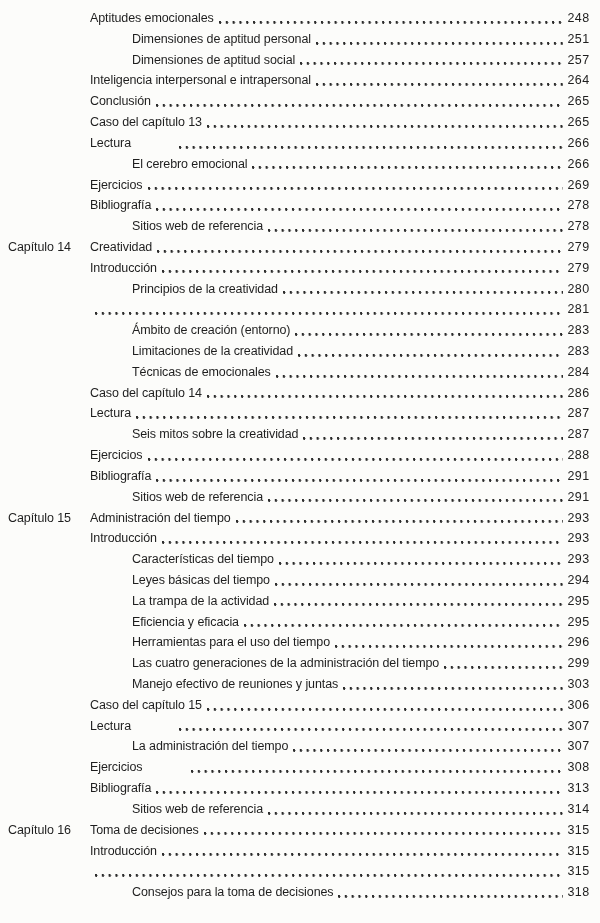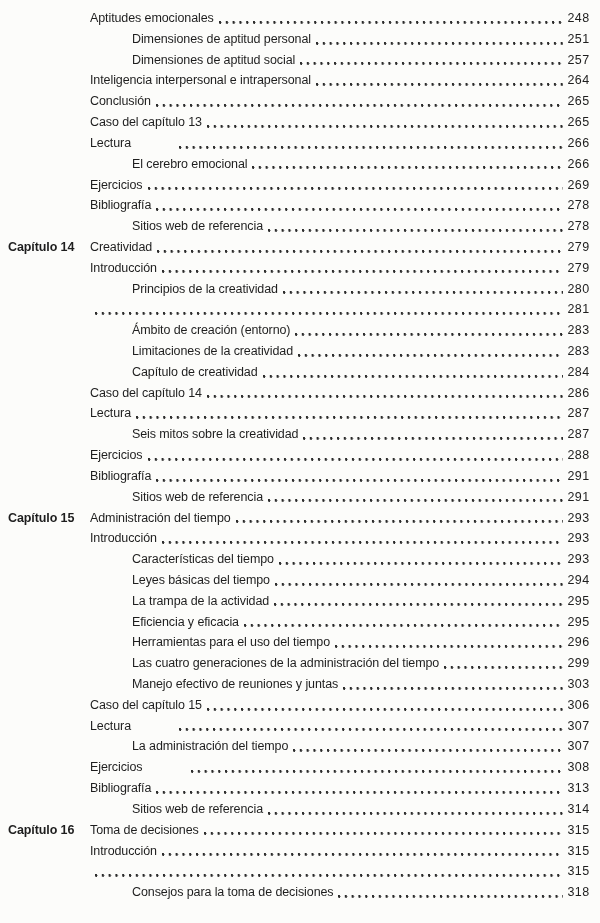--- a/index.html
+++ b/index.html
@@ -26,21 +26,21 @@
     align-items: baseline;
     height: 20.82px;
     font-size: 12.5px;
     line-height: 20.82px;
     letter-spacing: -0.1px;
     white-space: nowrap;
   }
   .chapter {
     flex: none;
     width: 82px;
-    font-weight: 700;
+    font-weight: 400;
     overflow: visible;
   }
   .title {
     flex: none;
   }
   .toc-row.lvl2 .title {
     margin-left: 42px;
   }
   .leader {
     flex: 1 1 auto;
@@ -163,21 +163,21 @@
     <span class="pagenum">283</span>
   </div>
       <div class="toc-row lvl2">
     <span class="chapter"></span>
     <span class="title">Limitaciones de la creatividad</span>
     <span class="leader"></span>
     <span class="pagenum">283</span>
   </div>
       <div class="toc-row lvl2">
     <span class="chapter"></span>
-    <span class="title">Capítulo de creatividad</span>
+    <span class="title">Técnicas de emocionales</span>
     <span class="leader"></span>
     <span class="pagenum">284</span>
   </div>
       <div class="toc-row">
     <span class="chapter"></span>
     <span class="title">Caso del capítulo 14</span>
     <span class="leader"></span>
     <span class="pagenum">286</span>
   </div>
       <div class="toc-row">

